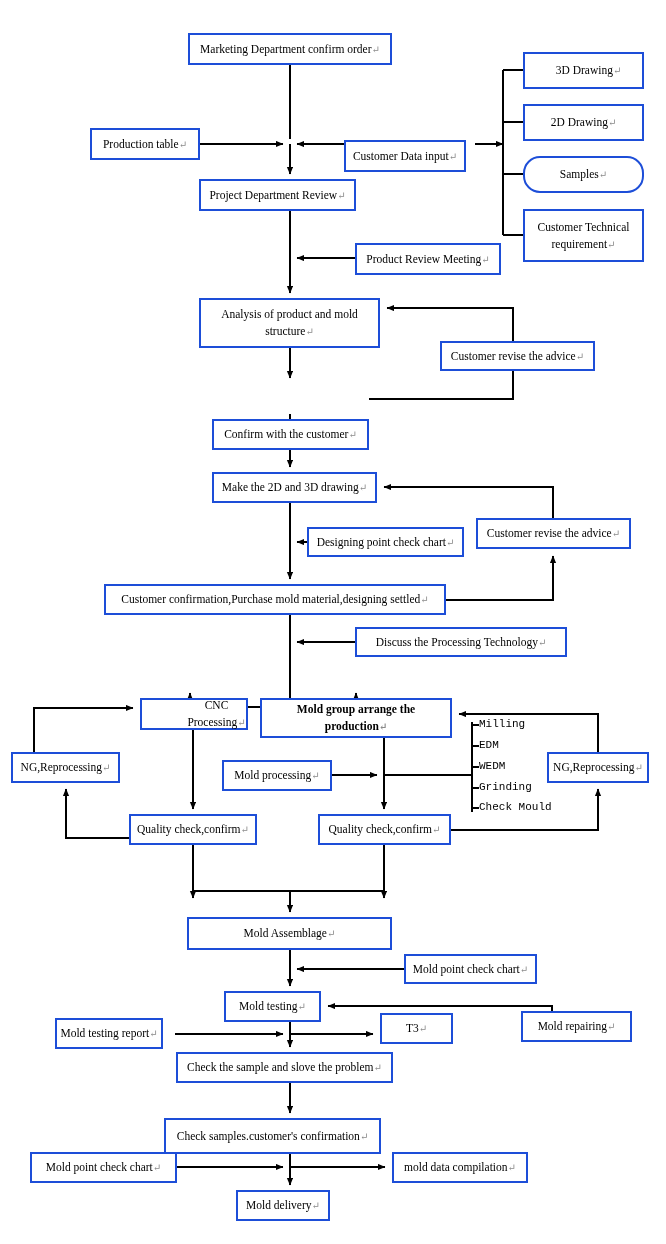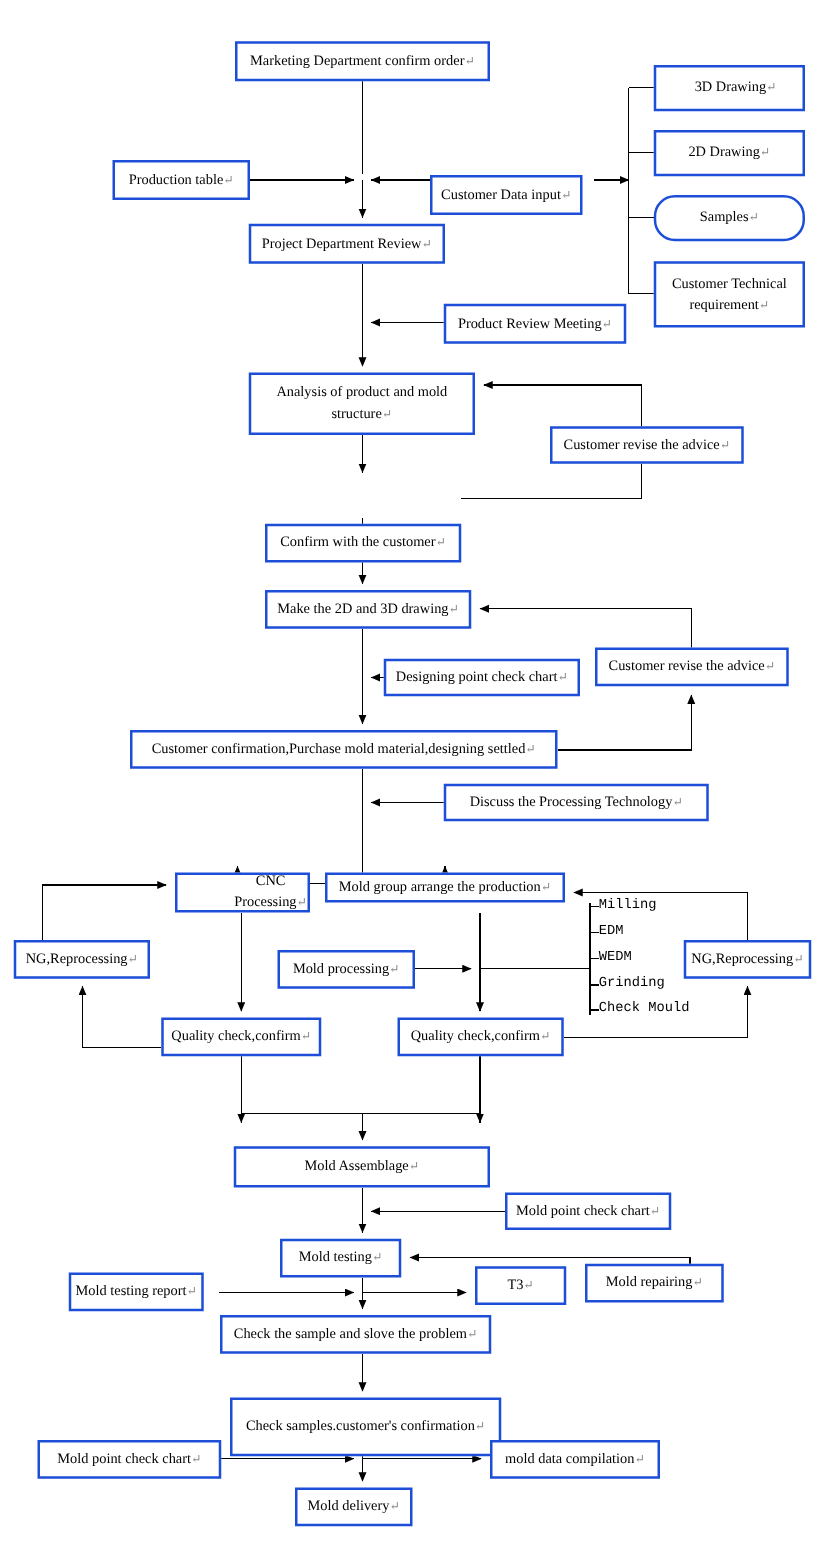--- a/index.html
+++ b/index.html
@@ -204,21 +204,21 @@
       </div>
       <div class="node" style="left: 104px; top: 584px; width: 342px; height: 31px;">
         <span class="label">Customer confirmation,Purchase mold material,designing settled<span class="pilcrow">↵</span></span>
       </div>
       <div class="node" style="left: 355px; top: 627px; width: 212px; height: 30px;">
         <span class="label">Discuss the Processing Technology<span class="pilcrow">↵</span></span>
       </div>
       <div class="node" style="left: 140px; top: 698px; width: 108px; height: 32px; padding-left: 48px;">
         <span class="label">CNC Processing<span class="pilcrow">↵</span></span>
       </div>
-      <div class="node" style="left: 260px; top: 698px; width: 192px; height: 24px;">
+      <div class="node" style="left: 260px; top: 698px; width: 192px; height: 40px; font-weight: bold;">
         <span class="label">Mold group arrange the production<span class="pilcrow">↵</span></span>
       </div>
       <div class="node" style="left: 11px; top: 752px; width: 109px; height: 31px;">
         <span class="label">NG,Reprocessing<span class="pilcrow">↵</span></span>
       </div>
       <div class="node" style="left: 547px; top: 752px; width: 102px; height: 31px;">
         <span class="label">NG,Reprocessing<span class="pilcrow">↵</span></span>
       </div>
       <div class="node" style="left: 222px; top: 760px; width: 110px; height: 31px;">
         <span class="label">Mold processing<span class="pilcrow">↵</span></span>
@@ -237,27 +237,27 @@
       </div>
       <div class="node" style="left: 224px; top: 991px; width: 97px; height: 31px;">
         <span class="label">Mold testing<span class="pilcrow">↵</span></span>
       </div>
       <div class="node" style="left: 55px; top: 1018px; width: 108px; height: 31px; text-align: center;">
         <span class="label">Mold testing report<span class="pilcrow">↵</span></span>
       </div>
       <div class="node" style="left: 380px; top: 1013px; width: 73px; height: 31px;">
         <span class="label">T3<span class="pilcrow">↵</span></span>
       </div>
-      <div class="node" style="left: 468px; top: 1011px; width: 111px; height: 31px; text-align: right;">
+      <div class="node" style="left: 521px; top: 1011px; width: 111px; height: 31px; text-align: right;">
         <span class="label">Mold repairing<span class="pilcrow">↵</span></span>
       </div>
       <div class="node" style="left: 176px; top: 1052px; width: 217px; height: 31px;">
         <span class="label">Check the sample and slove the problem<span class="pilcrow">↵</span></span>
       </div>
-      <div class="node" style="left: 184px; top: 1118px; width: 217px; height: 47px;">
+      <div class="node" style="left: 164px; top: 1118px; width: 217px; height: 36px;">
         <span class="label">Check samples.customer's confirmation<span class="pilcrow">↵</span></span>
       </div>
       <div class="node" style="left: 30px; top: 1152px; width: 147px; height: 31px;">
         <span class="label">Mold point check chart<span class="pilcrow">↵</span></span>
       </div>
       <div class="node" style="left: 392px; top: 1152px; width: 136px; height: 31px;">
         <span class="label">mold data compilation<span class="pilcrow">↵</span></span>
       </div>
       <div class="node" style="left: 236px; top: 1190px; width: 94px; height: 31px;">
         <span class="label">Mold delivery<span class="pilcrow">↵</span></span>

